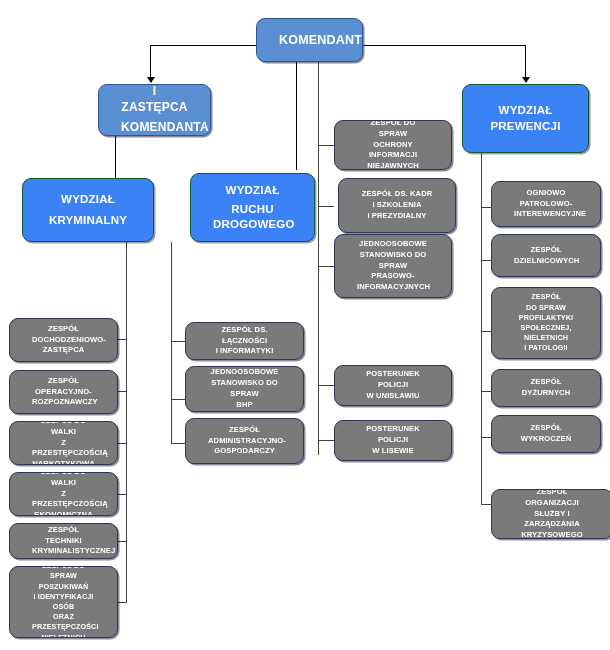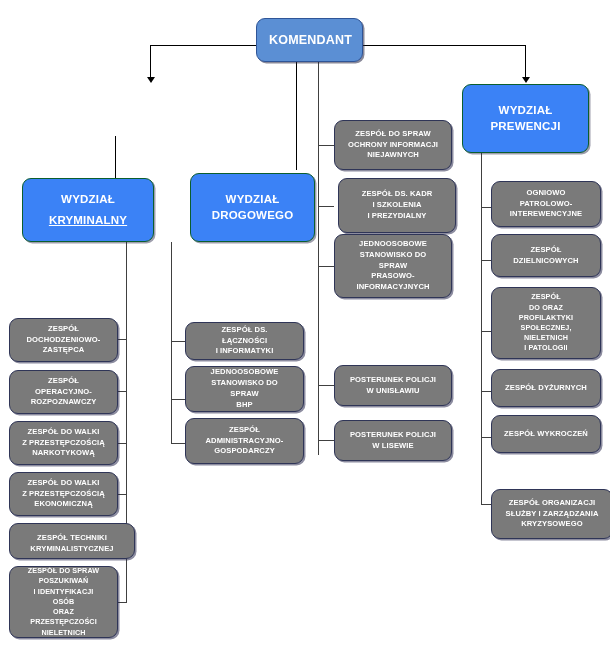--- a/index.html
+++ b/index.html
@@ -28,21 +28,21 @@
     position:absolute;
     box-sizing:border-box;
     border-radius:9px;
     display:flex;
     align-items:center;
     justify-content:center;
     text-align:center;
     color:#ffffff;
     font-weight:bold;
     letter-spacing:.2px;
-    padding:3px 12px;
+    padding:3px 22px;
     line-height:1.32;
     overflow:hidden;
   }
   .node span{display:block;width:100%;}
 
   .blue{
     background:#5B8FD4;
     border:1.4px solid #2F5597;
     box-shadow:1.5px 1.5px 0 rgba(40,40,70,.55);
     font-size:12px;
@@ -108,33 +108,38 @@
   <div class="ln lnh lng" style="left:481px;top:260px;width:10px;"></div>
   <div class="ln lnh lng" style="left:481px;top:331px;width:10px;"></div>
   <div class="ln lnh lng" style="left:481px;top:391px;width:10px;"></div>
   <div class="ln lnh lng" style="left:481px;top:437px;width:10px;"></div>
   <div class="ln lnh lng" style="left:481px;top:504px;width:10px;"></div>
 
   <div class="node blue title-lg" style="left:256px;top:18px;width:107px;height:44px;">
     <span>KOMENDANT</span>
   </div>
 
+  <div class="node blue" style="left:98px;top:84px;width:113px;height:52px;flex-direction:column;">
+    <span>I ZASTĘPCA</span>
+    <span style="margin-top:5px;">KOMENDANTA</span>
+  </div>
 
   <div class="node green" style="left:462px;top:84px;width:127px;height:69px;flex-direction:column;">
     <span>WYDZIAŁ</span>
     <span style="">PREWENCJI</span>
   </div>
 
   <div class="node green" style="left:22px;top:178px;width:132px;height:64px;flex-direction:column;">
     <span>WYDZIAŁ</span>
-    <span style="margin-top:6px;text-decoration:underline;">KRYMINALNY</span>
+    <span style="margin-top:6px;">KRYMINALNY</span>
   </div>
 
   <div class="node green" style="left:190px;top:173px;width:125px;height:69px;flex-direction:column;">
     <span>WYDZIAŁ</span>
+    <span style="margin-top:4px;">RUCHU</span>
     <span>DROGOWEGO</span>
   </div>
 
   <div class="node gray" style="left:334px;top:120px;width:118px;height:50px;">
       <span>
         <div>ZESPÓŁ DO SPRAW</div>
         <div>OCHRONY INFORMACJI</div>
         <div>NIEJAWNYCH</div>
       </span>
     </div>
@@ -187,21 +192,21 @@
         <div>NARKOTYKOWĄ</div>
       </span>
     </div>
   <div class="node gray" style="left:9px;top:472px;width:109px;height:44px;">
       <span>
         <div>ZESPÓŁ DO WALKI</div>
         <div>Z PRZESTĘPCZOŚCIĄ</div>
         <div>EKONOMICZNĄ</div>
       </span>
     </div>
-  <div class="node gray" style="left:9px;top:523px;width:126px;height:36px;align-items:flex-end;">
+  <div class="node gray" style="left:9px;top:523px;width:109px;height:36px;">
       <span>
         <div>ZESPÓŁ TECHNIKI</div>
         <div>KRYMINALISTYCZNEJ</div>
       </span>
     </div>
   <div class="node gray gray-sm" style="left:9px;top:566px;width:109px;height:72px;">
       <span>
         <div>ZESPÓŁ DO SPRAW</div>
         <div>POSZUKIWAŃ</div>
         <div>I IDENTYFIKACJI OSÓB</div>
@@ -239,21 +244,21 @@
       </span>
     </div>
   <div class="node gray" style="left:491px;top:234px;width:110px;height:43px;">
       <span>
         <div>ZESPÓŁ DZIELNICOWYCH</div>
       </span>
     </div>
   <div class="node gray gray-sm" style="left:491px;top:287px;width:110px;height:72px;">
       <span>
         <div>ZESPÓŁ</div>
-        <div>DO ORAZ</div>
+        <div>DO SPRAW</div>
         <div>PROFILAKTYKI</div>
         <div>SPOŁECZNEJ, NIELETNICH</div>
         <div>I PATOLOGII</div>
       </span>
     </div>
   <div class="node gray" style="left:491px;top:369px;width:110px;height:38px;">
       <span>
         <div>ZESPÓŁ DYŻURNYCH</div>
       </span>
     </div>

